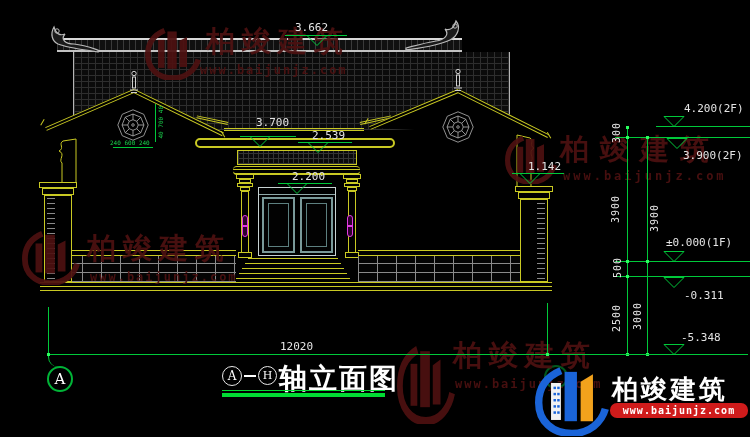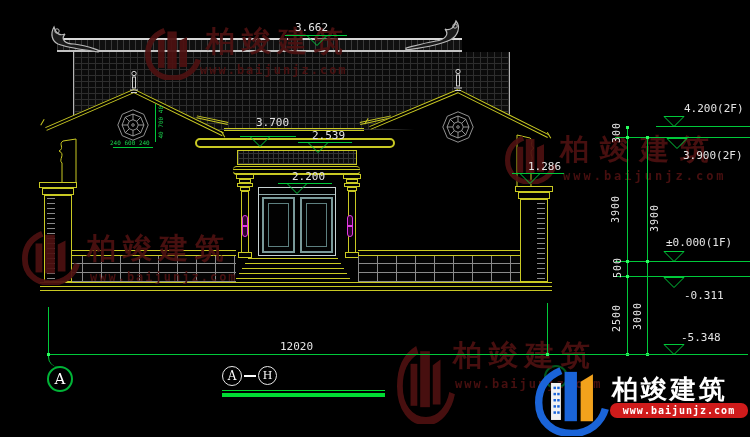--- a/index.html
+++ b/index.html
@@ -234,21 +234,21 @@
       <path d="M1,.5 H21 L11,10.5 Z" fill="none" stroke="#00c93a"></path>
     </svg>
   <div class="gl" style="left:298px;top:142px;width:54px;height:1px"></div>
 
   <div class="dim" style="left:292px;top:170px">2.200</div>
   <svg class="abs" style="left:286px;top:183px" width="22" height="11" viewBox="0 0 22 11">
       <path d="M1,.5 H21 L11,10.5 Z" fill="none" stroke="#00c93a"></path>
     </svg>
   <div class="gl" style="left:278px;top:183px;width:54px;height:1px"></div>
 
-  <div class="dim" style="left:528px;top:160px">1.286</div>
+  <div class="dim" style="left:528px;top:160px">1.142</div>
   <svg class="abs" style="left:519px;top:173px" width="22" height="11" viewBox="0 0 22 11">
       <path d="M1,.5 H21 L11,10.5 Z" fill="none" stroke="#00c93a"></path>
     </svg>
   <div class="gl" style="left:512px;top:173px;width:52px;height:1px"></div>
 
   <div class="dim" style="left:684px;top:102px">4.200(2F)</div>
   <svg class="abs" style="left:663px;top:116px" width="22" height="11" viewBox="0 0 22 11">
       <path d="M1,.5 H21 L11,10.5 Z" fill="none" stroke="#00c93a"></path>
     </svg>
   <div class="gl" style="left:656px;top:126px;width:94px;height:1px"></div>
@@ -298,20 +298,21 @@
   <div class="gl" style="left:48px;top:354px;width:700px;height:1px"></div>
   <div class="nd" style="left:47px;top:353px"></div>
   <div class="nd" style="left:546px;top:353px"></div>
   <div class="dim" style="left:280px;top:340px">12020</div>
   <div class="abs" style="left:48px;top:356px;width:10px;height:11px;border-left:1px solid var(--gn);border-bottom-left-radius:10px"></div>
   <div class="bubble" style="left:47px;top:366px;width:26px;height:26px;font-size:15px">A</div>
 
   <div class="tbubble" style="left:222px;top:366px;width:20px;height:20px;font-size:12px">A</div>
   <div class="wl" style="left:244px;top:375px;width:12px;height:2px;background:#fff"></div>
   <div class="tbubble" style="left:258px;top:366px;width:19px;height:19px;font-size:11px">H</div>
+  <div class="title-zh" style="left:279px;top:360px">轴立面图</div>
   <div class="abs" style="left:222px;top:390px;width:163px;height:1px;background:#00dd33"></div>
   <div class="abs" style="left:222px;top:393px;width:163px;height:4px;background:#00dd33"></div>
 
   <div class="abs" style="left:533px;top:360px;width:217px;height:77px">
     <svg style="position:absolute;left:0;top:2px" width="78" height="74" viewBox="0 0 60 60">
       <path d="M21,7 C9,12 3,21 3,33 C3,48 14,58 30,58 C44,58 54,49 57,38" fill="none" stroke="#1a64d8" stroke-width="6"></path>
       <rect x="13" y="17" width="8" height="30" fill="#f2f2f2"></rect>
       <g fill="#1a64d8">
         <rect x="15" y="20" width="2" height="2"></rect>
           <rect x="18" y="20" width="2" height="2"></rect>

